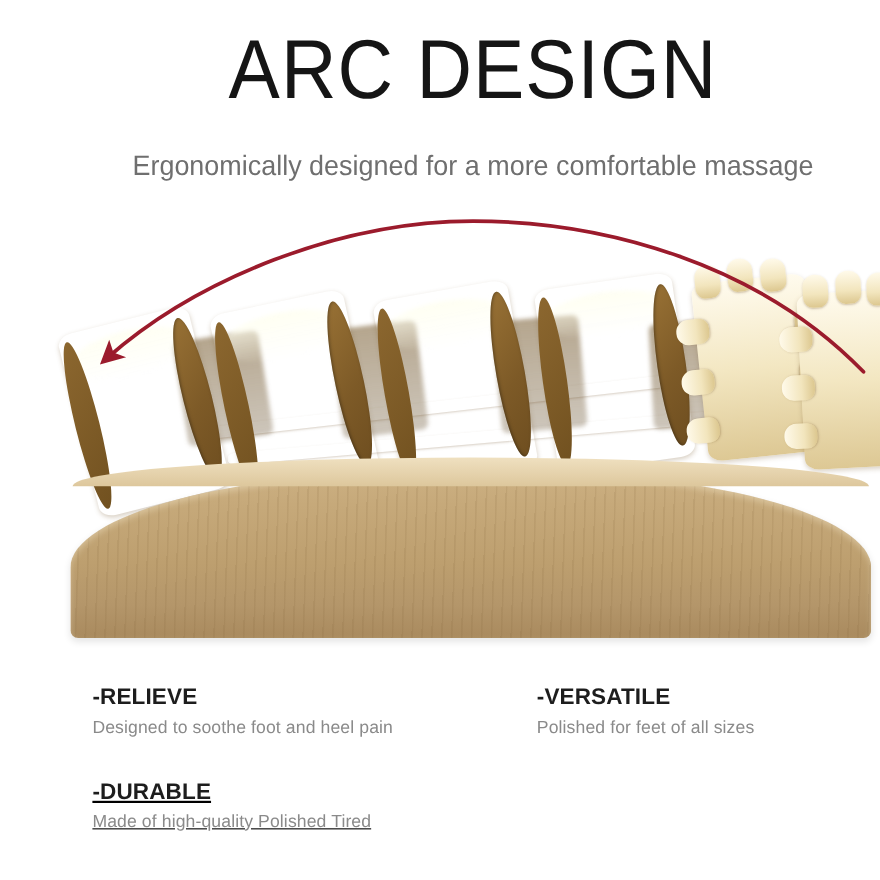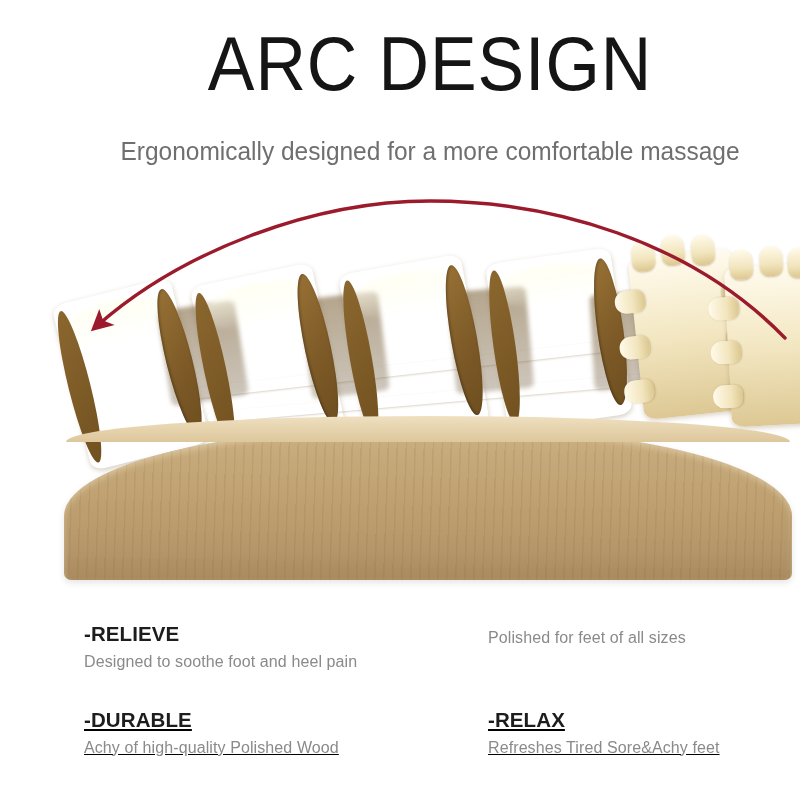--- a/index.html
+++ b/index.html
@@ -263,28 +263,25 @@
   </div>
 
   <div class="features">
 
     <div class="feat c1 r1">
       <div class="feat-title">-RELIEVE</div>
       <div class="feat-desc">Designed to soothe foot and heel pain</div>
     </div>
 
     <div class="feat c2 r1">
+      <div class="feat-title">-VERSATILE</div>
       <div class="feat-desc">Polished for feet of all sizes</div>
     </div>
 
     <div class="feat c1 r2">
       <div class="feat-title">-DURABLE</div>
-      <div class="feat-desc">Achy of high-quality Polished Wood</div>
-    </div>
-
-    <div class="feat c2 r2">
-      <div class="feat-title">-RELAX</div>
-      <div class="feat-desc">Refreshes Tired Sore&amp;Achy feet</div>
-    </div>
+      <div class="feat-desc">Made of high-quality Polished Tired</div>
+    </div>
+
 
   </div>
 
 </div>
 
 </body></html>

